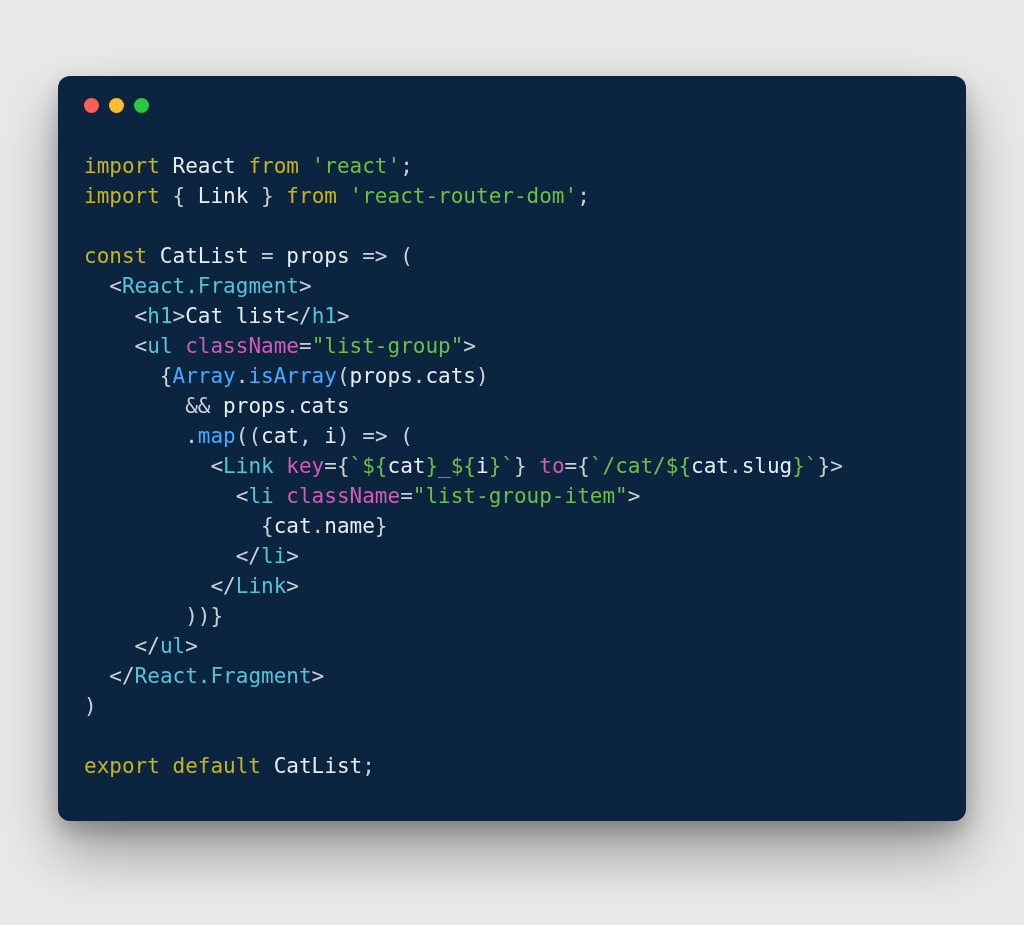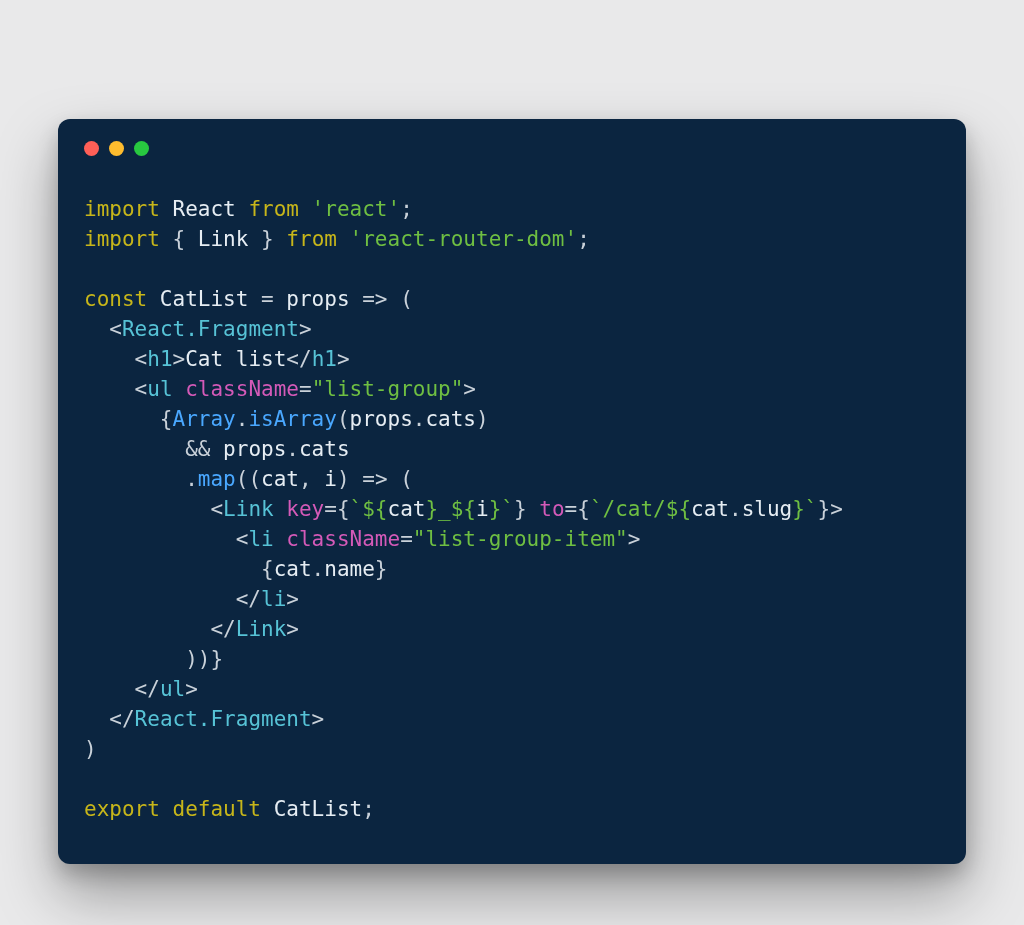--- a/index.html
+++ b/index.html
@@ -1,16 +1,16 @@
 <!DOCTYPE html>
 <html><head>
 <meta charset="utf-8">
 <style>
 html,body{margin:0;padding:0;width:1024px;height:925px;background:#e9e9ea;font-family:ui-monospace,Menlo,Consolas,monospace}
-.stage{width:1024px;height:823px;display:flex;align-items:flex-start;justify-content:center;padding-top:119px;box-sizing:border-box}
+.stage{width:1024px;height:823px;display:flex;align-items:flex-start;justify-content:center;padding-top:76px;box-sizing:border-box}
 .window{width:908px;background:#0b2540;border-radius:12px;box-shadow:0 30px 60px rgba(0,0,0,.35),0 10px 20px rgba(0,0,0,.2);padding:22px 26px 40px;box-sizing:border-box}
 .traffic{display:flex;gap:10px;margin-bottom:38px}
 .dot{width:15px;height:15px;border-radius:50%}
 .red{background:#ff5f57}
 .yellow{background:#febc2e}
 .green{background:#28c840}
 pre.code{margin:0;white-space:pre;font-size:21px;line-height:30px;color:#e6edf3;font-family:ui-monospace,Menlo,Consolas,monospace}
 .kw{color:#c7b61a}   
 .id{color:#e6edf3}
 .fn{color:#4aa8ff}

